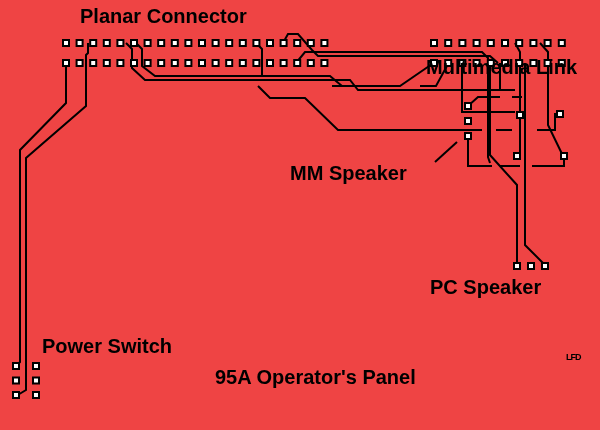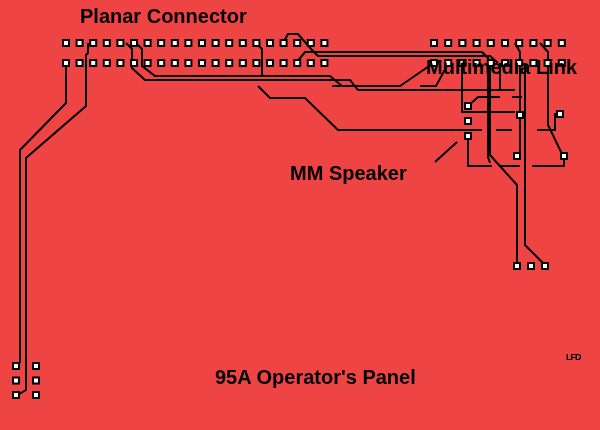--- a/index.html
+++ b/index.html
@@ -122,15 +122,17 @@
         <rect x="13" y="377.5" width="6" height="6" class="pad"></rect>
         <rect x="33" y="377.5" width="6" height="6" class="pad"></rect>
         <rect x="13" y="392" width="6" height="6" class="pad"></rect>
         <rect x="33" y="392" width="6" height="6" class="pad"></rect>
       </g>
   </svg>
 
   <div class="lbl big" style="left:80px; top:5px;">Planar Connector</div>
   <div class="lbl big" style="left:426px; top:8px;margin-top:48px;">Multimedia Link</div>
   <div class="lbl big" style="left:290px; top:162px;">MM Speaker</div>
+  <div class="lbl big" style="left:430px; top:276px;">PC Speaker</div>
+  <div class="lbl big" style="left:42px; top:335px;">Power Switch</div>
   <div class="lbl big" style="left:215px; top:366px;">95A Operator's Panel</div>
   <div class="lbl tiny" style="left:566px; top:352px;">LFD</div>
 </div>
 
 </body></html>

